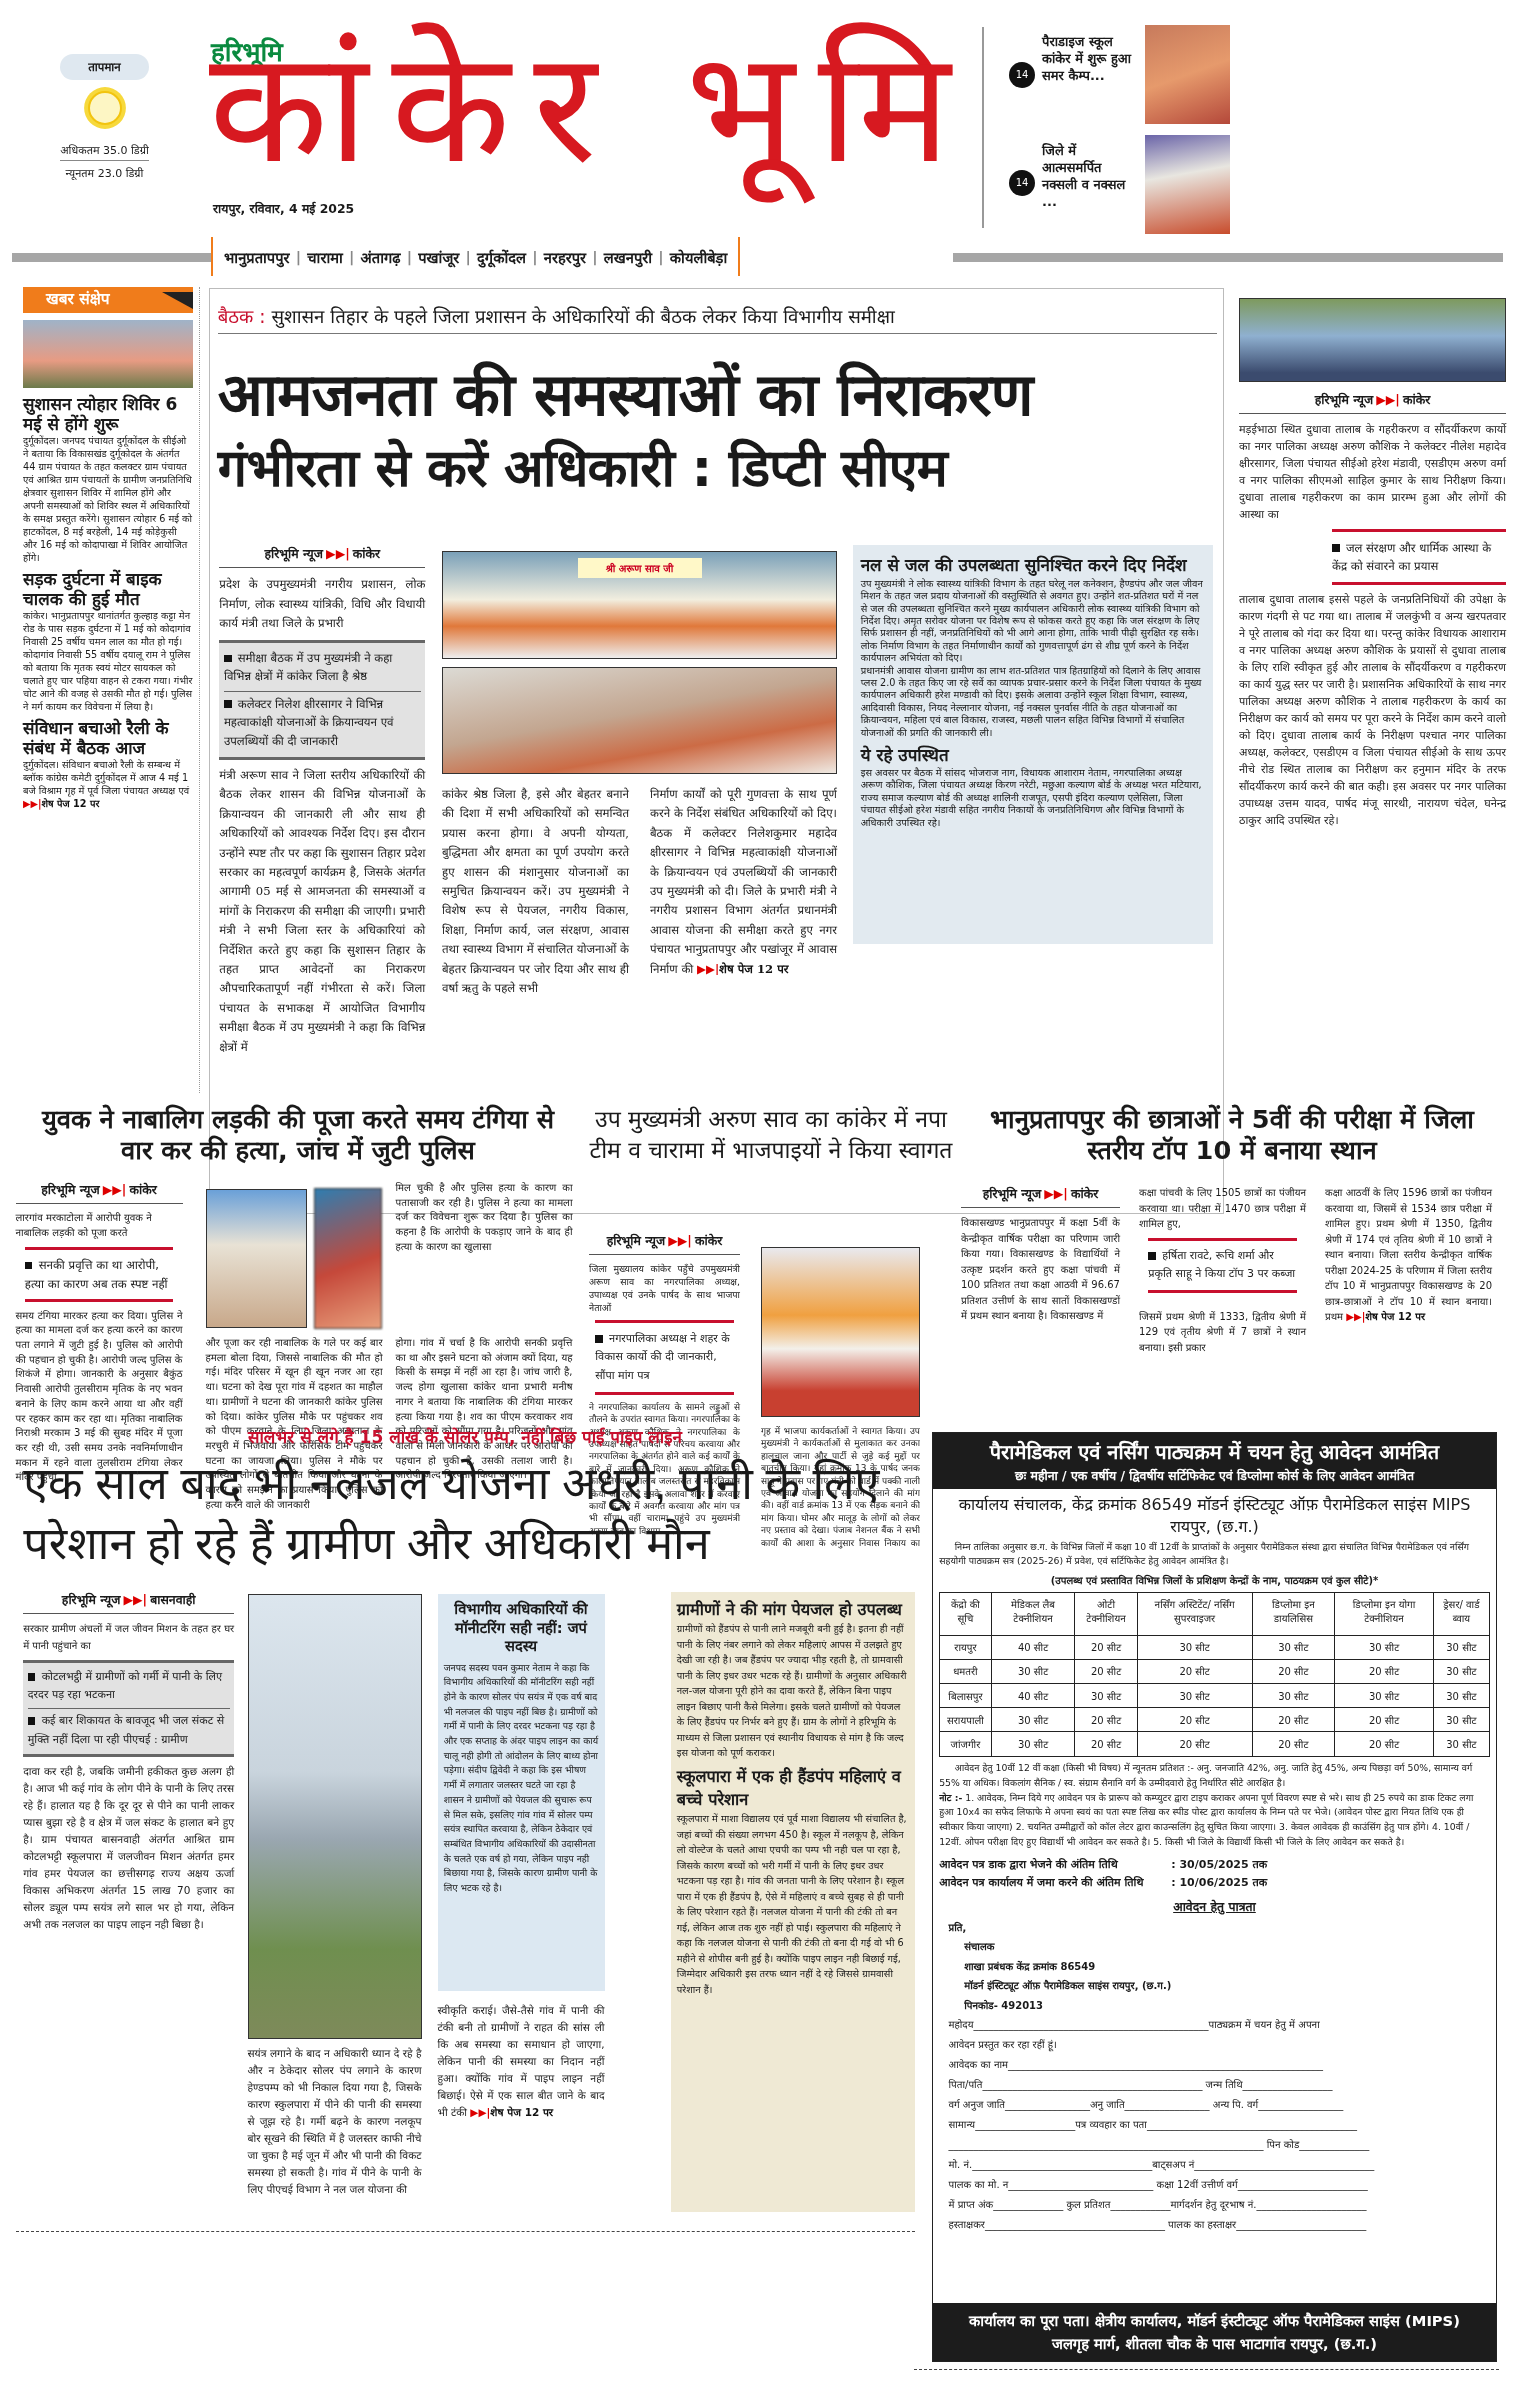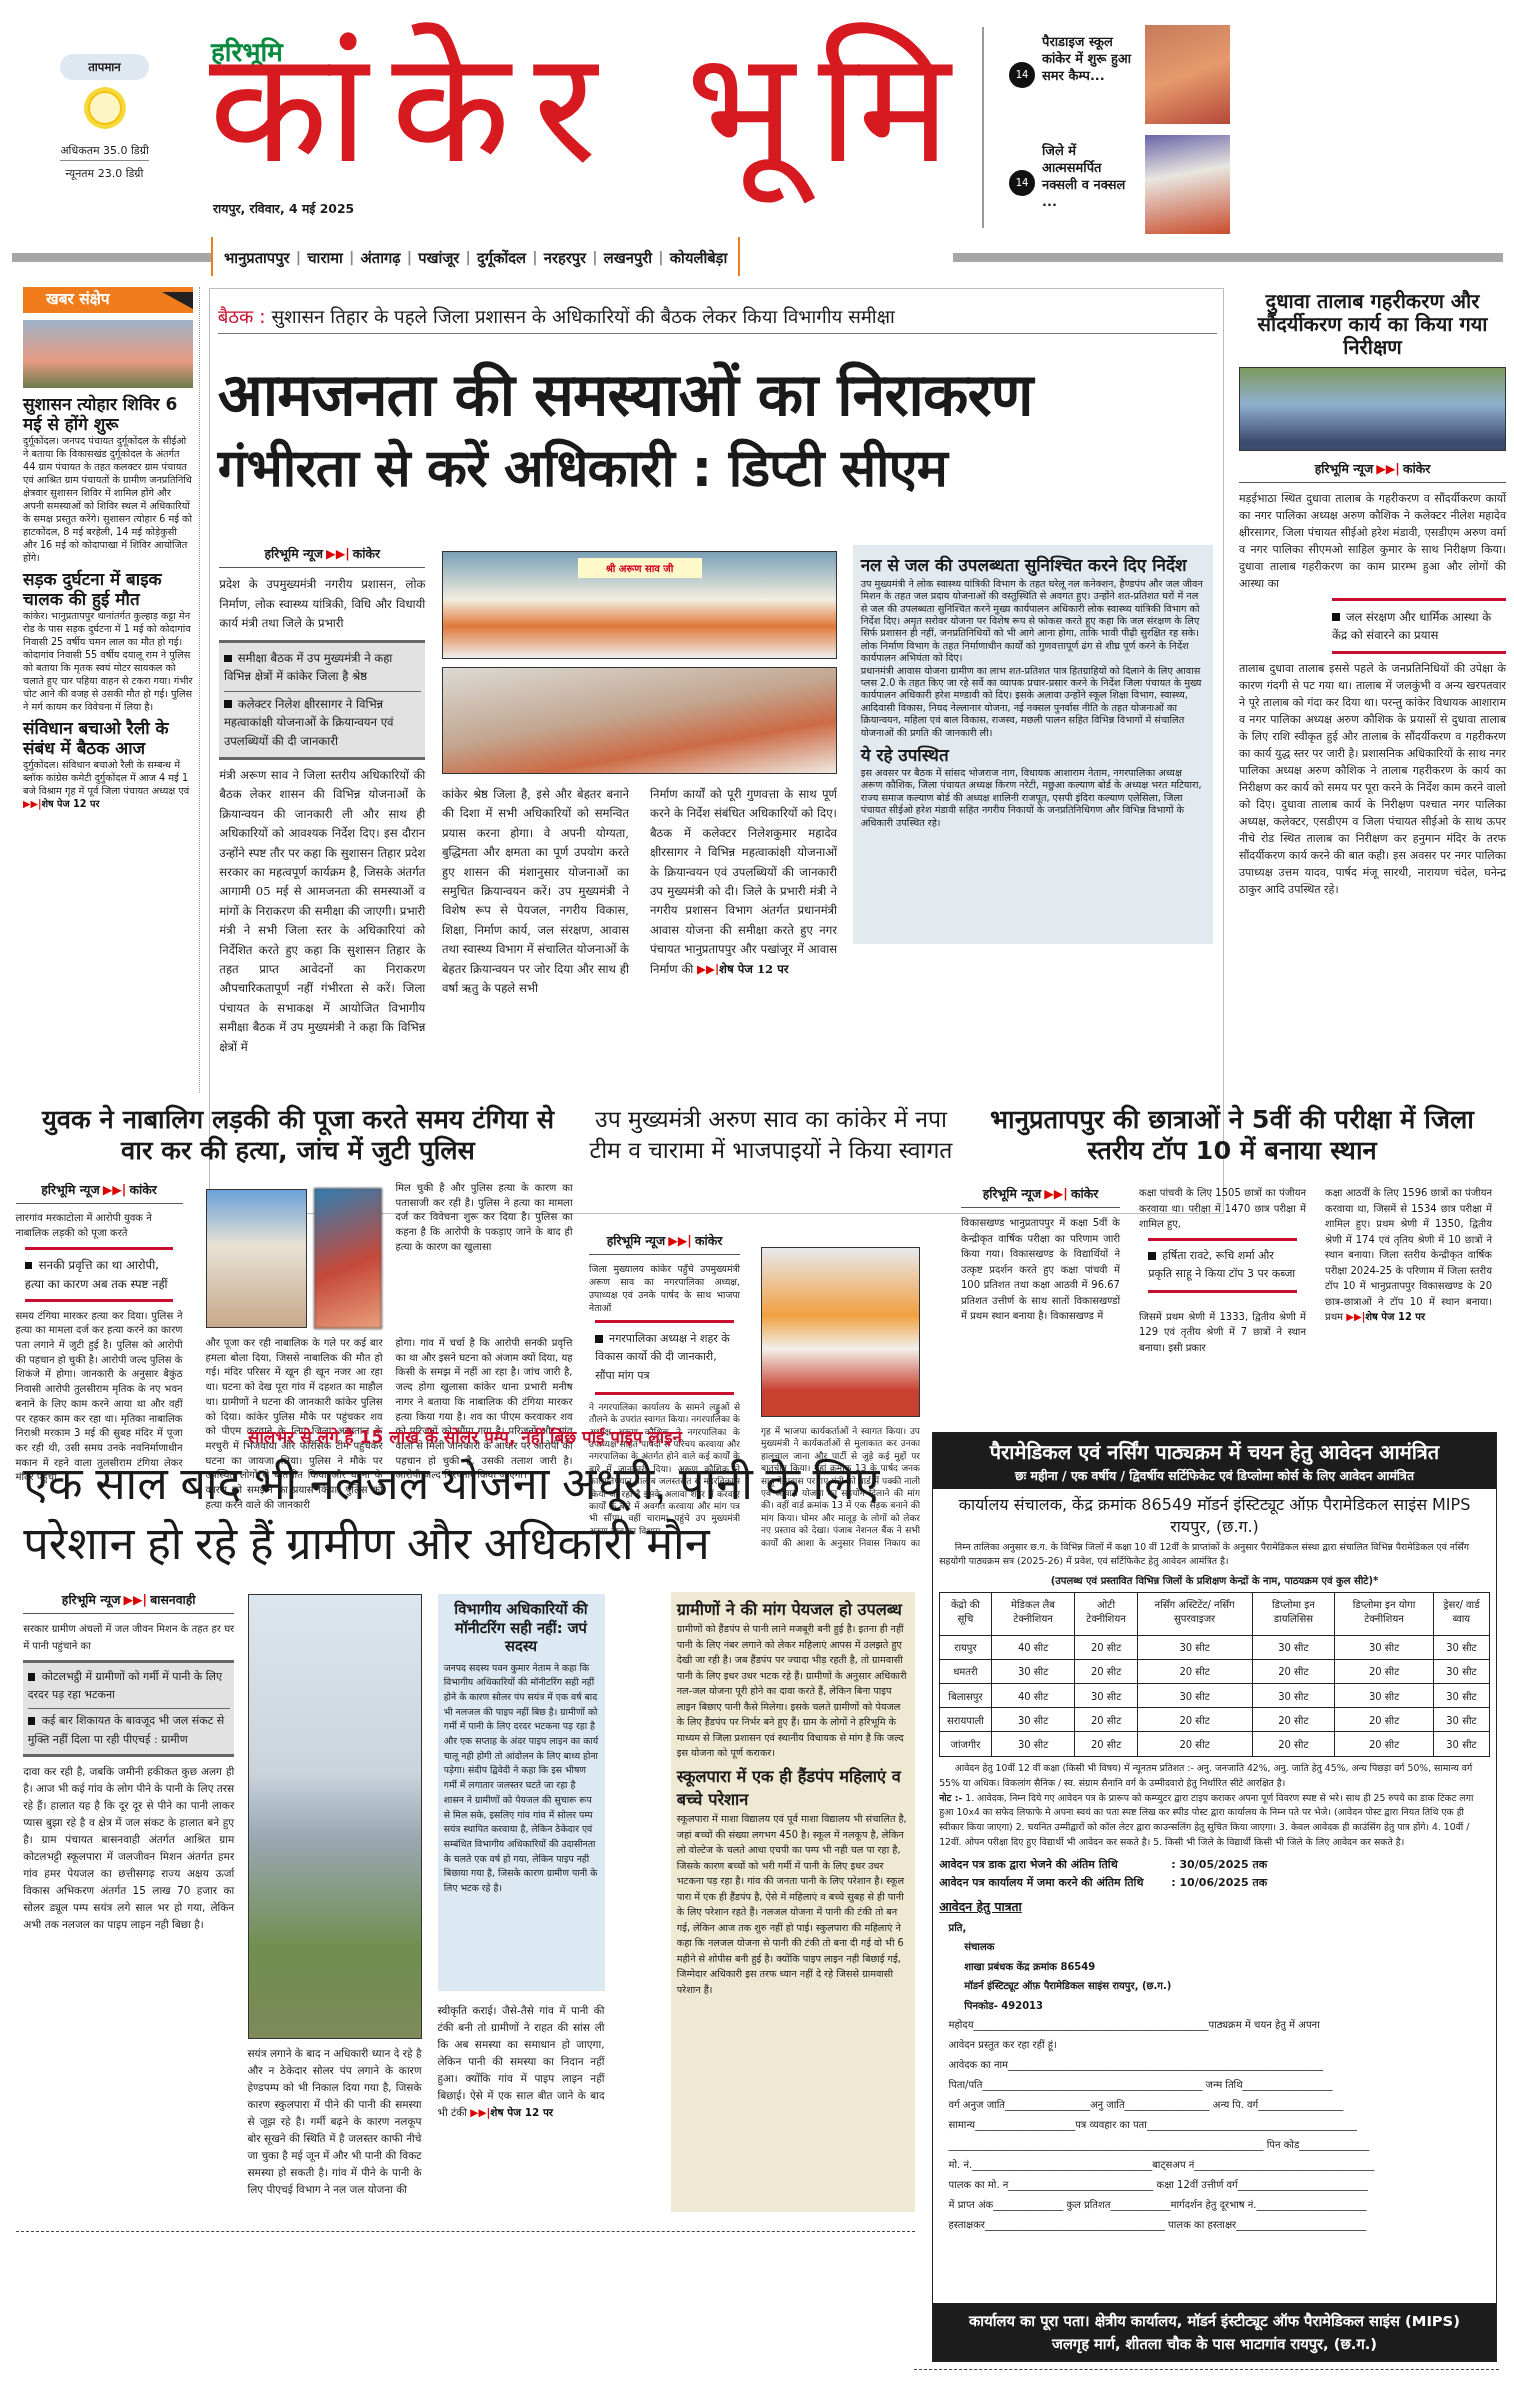--- a/index.html
+++ b/index.html
@@ -114,21 +114,20 @@
   <div class="abs" style="left:643px;top:256px;width:360px;height:399px;background:#e2eaf0;padding:4.6px 7.7px">
     <h2 class="subhead">नल से जल की उपलब्धता सुनिश्चित करने दिए निर्देश</h2>
     <p style="font-size:9.7px;line-height:12.4px">उप मुख्यमंत्री ने लोक स्वास्थ्य यांत्रिकी विभाग के तहत घरेलू नल कनेक्शन, हैण्डपंप और जल जीवन मिशन के तहत जल प्रदाय योजनाओं की वस्तुस्थिति से अवगत हुए। उन्होंने शत-प्रतिशत घरों में नल से जल की उपलब्धता सुनिश्चित करने मुख्य कार्यपालन अधिकारी लोक स्वास्थ्य यांत्रिकी विभाग को निर्देश दिए। अमृत सरोवर योजना पर विशेष रूप से फोकस करते हुए कहा कि जल संरक्षण के लिए सिर्फ प्रशासन ही नहीं, जनप्रतिनिधियों को भी आगे आना होगा, ताकि भावी पीढ़ी सुरक्षित रह सके। लोक निर्माण विभाग के तहत निर्माणाधीन कार्यों को गुणवत्तापूर्ण ढंग से शीघ्र पूर्ण करने के निर्देश कार्यपालन अभियंता को दिए।</p>
     <p style="font-size:9.7px;line-height:12.4px">प्रधानमंत्री आवास योजना ग्रामीण का लाभ शत-प्रतिशत पात्र हितग्राहियों को दिलाने के लिए आवास प्लस 2.0 के तहत किए जा रहे सर्वे का व्यापक प्रचार-प्रसार करने के निर्देश जिला पंचायत के मुख्य कार्यपालन अधिकारी हरेश मण्डावी को दिए। इसके अलावा उन्होंने स्कूल शिक्षा विभाग, स्वास्थ्य, आदिवासी विकास, नियद नेल्लानार योजना, नई नक्सल पुनर्वास नीति के तहत योजनाओं का क्रियान्वयन, महिला एवं बाल विकास, राजस्व, मछली पालन सहित विभिन्न विभागों में संचालित योजनाओं की प्रगति की जानकारी ली।</p>
     <h2 class="subhead">ये रहे उपस्थित</h2>
     <p style="font-size:9.7px;line-height:12.4px">इस अवसर पर बैठक में सांसद भोजराज नाग, विधायक आशाराम नेताम, नगरपालिका अध्यक्ष अरूण कौशिक, जिला पंचायत अध्यक्ष किरण नरेटी, मछुआ कल्याण बोर्ड के अध्यक्ष भरत मटियारा, राज्य समाज कल्याण बोर्ड की अध्यक्ष शालिनी राजपूत, एसपी इंदिरा कल्याण एलेसिला, जिला पंचायत सीईओ हरेश मंडावी सहित नगरीय निकायों के जनप्रतिनिधिगण और विभिन्न विभागों के अधिकारी उपस्थित रहे।</p>
   </div>
 </div>
 
 <div class="abs" style="left:1239px;top:290px;width:267px;height:806px">
-  <h2 style="font-size:20px;line-height:23px;text-align:center;font-weight:bold">दुधावा तालाब गहरीकरण और सौंदर्यीकरण कार्य का किया गया निरीक्षण</h2>
   <div class="photo" style="margin-top:7.7px;height:84px;background:linear-gradient(180deg,#7e9a5e,#8fb0d0 45%,#3b4b6e 90%)"></div>
   <div class="byline" style="margin-top:9.3px"><span>हरिभूमि न्यूज</span><span class="arrow">▶▶|</span><span>कांकेर</span></div>
   <p class="bodytext" style="font-size:11px;line-height:17px">मड़ईभाठा स्थित दुधावा तालाब के गहरीकरण व सौंदर्यीकरण कार्यो का नगर पालिका अध्यक्ष अरुण कौशिक ने कलेक्टर नीलेश महादेव क्षीरसागर, जिला पंचायत सीईओ हरेश मंडावी, एसडीएम अरुण वर्मा व नगर पालिका सीएमओ साहिल कुमार के साथ निरीक्षण किया। दुधावा तालाब गहरीकरण का काम प्रारम्भ हुआ और लोगों की आस्था का</p>
   <div style="margin:3.1px 0 3.1px 93px">
     <div class="redrule"></div>
     <div class="highlight"><span class="sq"></span><span>जल संरक्षण और धार्मिक आस्था के केंद्र को संवारने का प्रयास</span></div>
     <div class="redrule"></div>
   </div>
   <p class="bodytext" style="font-size:11px;line-height:17px">तालाब दुधावा तालाब इससे पहले के जनप्रतिनिधियों की उपेक्षा के कारण गंदगी से पट गया था। तालाब में जलकुंभी व अन्य खरपतवार ने पूरे तालाब को गंदा कर दिया था। परन्तु कांकेर विधायक आशाराम व नगर पालिका अध्यक्ष अरुण कौशिक के प्रयासों से दुधावा तालाब के लिए राशि स्वीकृत हुई और तालाब के सौंदर्यीकरण व गहरीकरण का कार्य युद्ध स्तर पर जारी है। प्रशासनिक अधिकारियों के साथ नगर पालिका अध्यक्ष अरुण कौशिक ने तालाब गहरीकरण के कार्य का निरीक्षण कर कार्य को समय पर पूरा करने के निर्देश काम करने वालो को दिए। दुधावा तालाब कार्य के निरीक्षण पश्चात नगर पालिका अध्यक्ष, कलेक्टर, एसडीएम व जिला पंचायत सीईओ के साथ ऊपर नीचे रोड स्थित तालाब का निरीक्षण कर हनुमान मंदिर के तरफ सौंदर्यीकरण कार्य करने की बात कही। इस अवसर पर नगर पालिका उपाध्यक्ष उत्तम यादव, पार्षद मंजू सारथी, नारायण चंदेल, घनेन्द्र ठाकुर आदि उपस्थित रहे।</p>
 </div>
@@ -290,21 +289,21 @@
     <p style="font-size:9.3px;line-height:14.7px;margin-top:4.6px;text-indent:15.5px">आवेदन हेतु 10वीं 12 वीं कक्षा (किसी भी विषय) में न्यूनतम प्रतिशत :- अनु. जनजाति 42%, अनु. जाति हेतु 45%, अन्य पिछड़ा वर्ग 50%, सामान्य वर्ग 55% या अधिक। विकलांग सैनिक / स्व. संग्राम सैनानि वर्ग के उम्मीदवारो हेतु निर्धारित सीटे आरक्षित है।</p>
     <p style="font-size:9.3px;line-height:14.7px"><b>नोट :-</b> <span>1. आवेदक, निम्न दिये गए आवेदन पत्र के प्रारूप को कम्प्युटर द्वारा टाइप कराकर अपना पूर्ण विवरण स्पष्ट से भरे। साथ ही 25 रुपये का डाक टिकट लगा हुआ 10x4 का सफेद लिफाफे मे अपना स्वयं का पता स्पष्ट लिख कर स्पीड पोस्ट द्वारा कार्यालय के निम्न पते पर भेजे। (आवेदन पोस्ट द्वारा नियत तिथि एक ही स्वीकार किया जाएगा) 2. चयनित उम्मीद्वारों को कॉल लेटर द्वारा काउन्सलिंग हेतु सुचित किया जाएगा। 3. केवल आवेदक ही काउंसिंग हेतु पात्र होंगे। 4. 10वीं / 12वीं. ओपन परीक्षा दिए हुए विद्यार्थी भी आवेदन कर सकते है। 5. किसी भी जिले के विद्यार्थी किसी भी जिले के लिए आवेदन कर सकते है।</span></p>
     <div style="font-size:11px;font-weight:bold;margin-top:6.2px;display:flex">
         <span style="width:232px">आवेदन पत्र डाक द्वारा भेजने की अंतिम तिथि</span>
         <span>: 30/05/2025 तक</span>
       </div>
     <div style="font-size:11px;font-weight:bold;margin-top:3.1px;display:flex">
         <span style="width:232px">आवेदन पत्र कार्यालय में जमा करने की अंतिम तिथि</span>
         <span>: 10/06/2025 तक</span>
       </div>
-    <div style="font-size:12.4px;font-weight:bold;text-decoration:underline;margin-top:9.3px">आवेदन हेतु पात्रता</div>
+    <div style="text-align:center;font-size:12.4px;font-weight:bold;text-decoration:underline;margin-top:9.3px">आवेदन हेतु पात्रता</div>
     <div style="font-size:10px;font-weight:bold;line-height:19.4px;margin-top:3.1px">
       <div style="padding-left:9.3px">प्रति,</div>
       <div style="padding-left:25px">संचालक</div>
       <div style="padding-left:25px">शाखा प्रबंधक केंद्र क्रमांक 86549</div>
       <div style="padding-left:25px">मॉडर्न इंस्टिट्यूट ऑफ़ पैरामेडिकल साइंस रायपुर, (छ.ग.)</div>
       <div style="padding-left:25px">पिनकोड- 492013</div>
     </div>
     <div style="padding-left:9.3px">
       <div class="formline">महोदय_______________________________________________पाठ्यक्रम में चयन हेतु में अपना</div>
       <div class="formline">आवेदन प्रस्तुत कर रहा रहीं हूं।</div>

